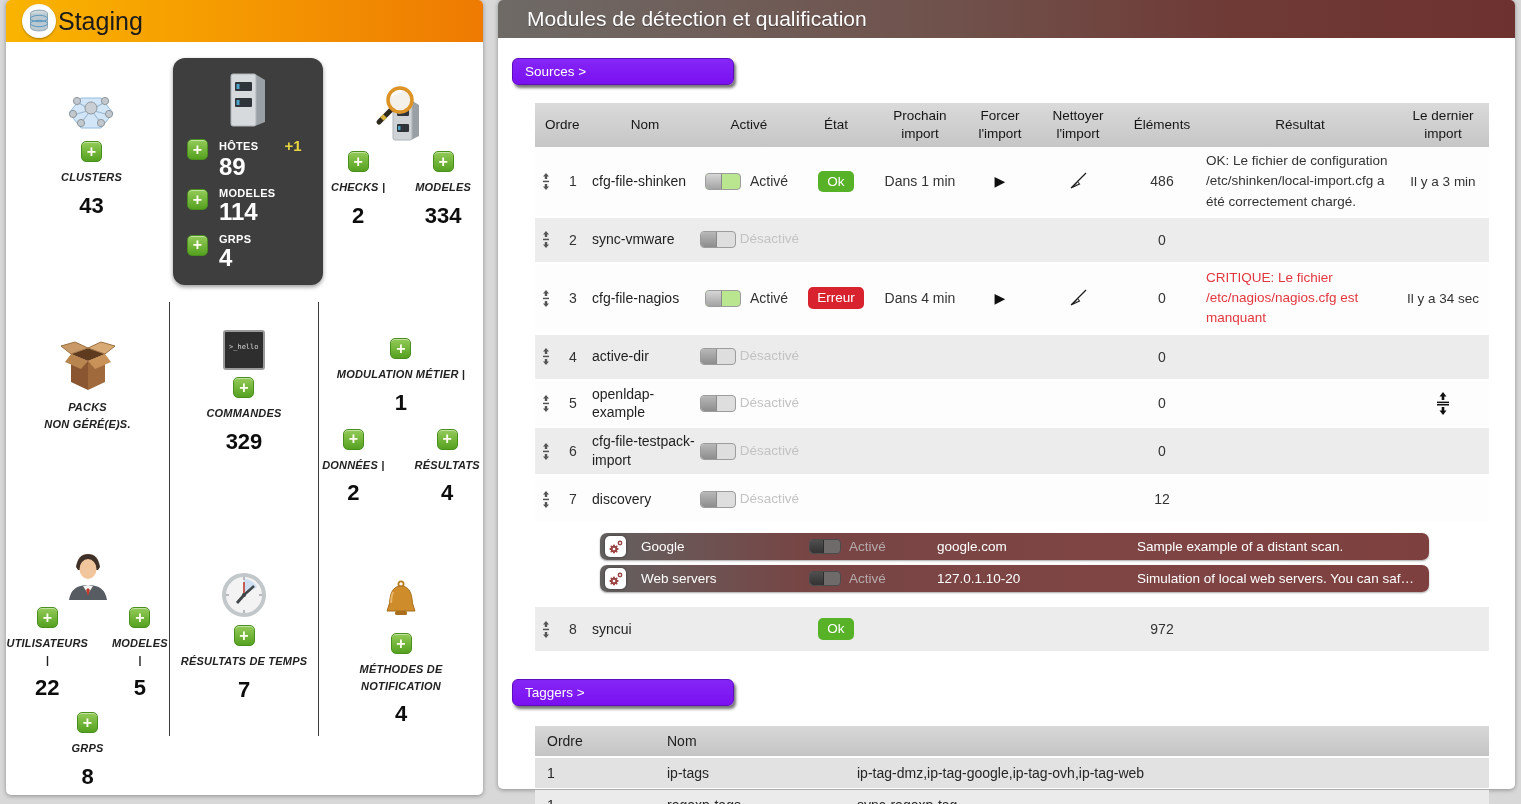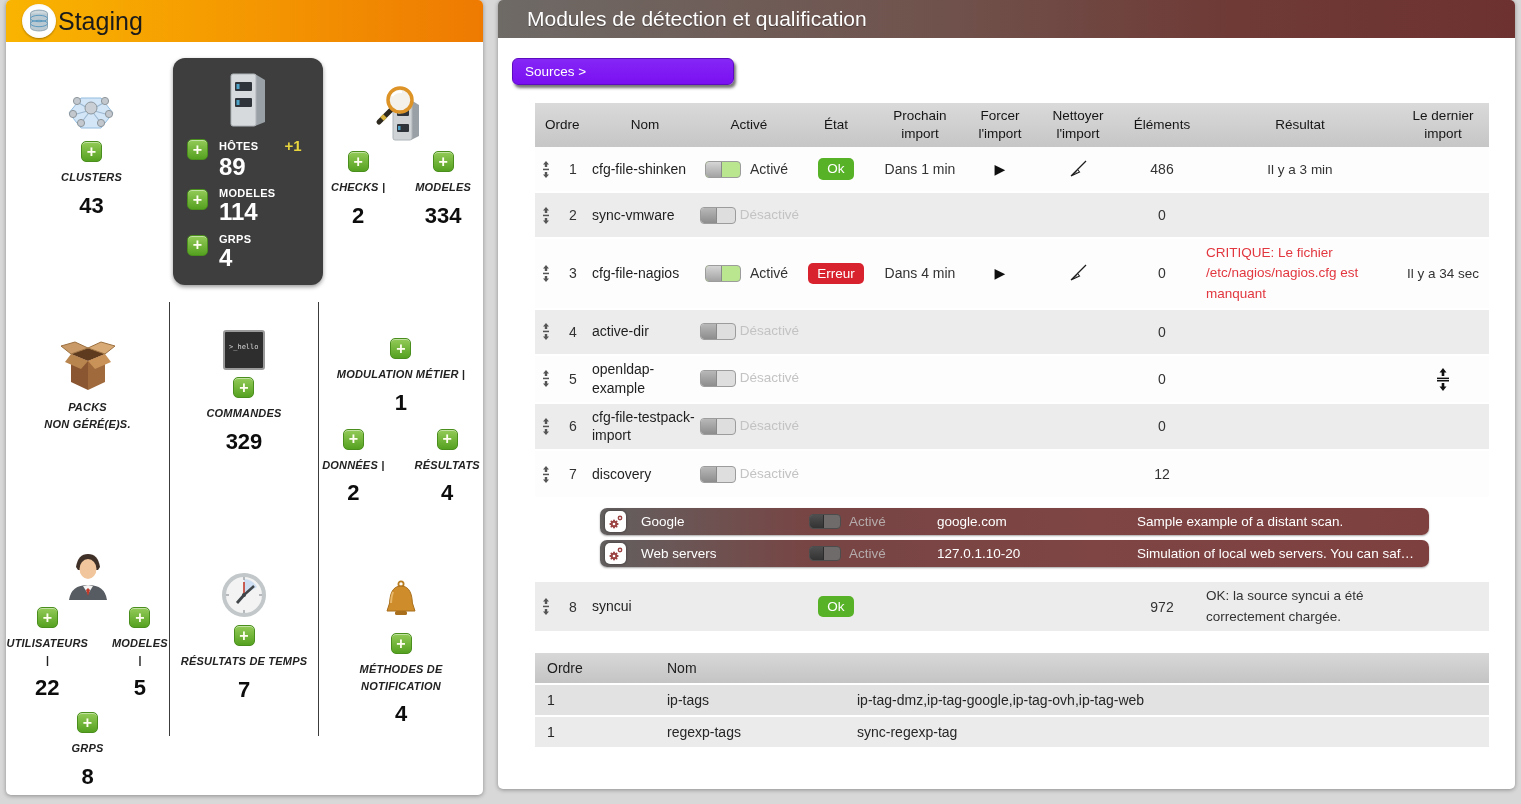--- a/index.html
+++ b/index.html
@@ -468,20 +468,23 @@
       <div class="cell">
           <span style="cursor:pointer">
             <svg width="19" height="18" viewBox="0 0 19 18">
               <line x1="17" y1="1" x2="8.5" y2="9.5" stroke="#1c1c1c" stroke-width="1.3"></line>
               <path d="M8.5 9.5 L2 16 L10.5 12 Z" fill="#fdfdfd" stroke="#1c1c1c" stroke-width="1.1"></path>
               <line x1="4" y1="14.5" x2="8" y2="11.5" stroke="#1c1c1c" stroke-width=".7"></line>
             </svg>
           </span>
         </div>
       <div class="cell">486</div>
+      <div class="cell left">
+          <span class="res-text">OK: Le fichier de configuration /etc/shinken/local-import.cfg a été correctement chargé.</span>
+        </div>
       <div class="cell">
           <span class="last-text">Il y a 3 min</span>
         </div>
     </div>
 
     <div class="sgrid srow even">
       <div class="cell">
           <span class="handle">
             <svg width="10" height="17" viewBox="0 0 10 17">
               <path d="M5 0 L8 3.5 H6.2 V6 H3.8 V3.5 H2 Z" fill="#555"></path>
@@ -733,27 +736,25 @@
       <div class="cell">8</div>
       <div class="cell left c-nom">syncui</div>
       <div class="cell"></div>
       <div class="cell">
           <span class="badge ok">Ok</span>
         </div>
       <div class="cell"></div>
         <div class="cell"></div>
         <div class="cell"></div>
       <div class="cell">972</div>
-      <div class="cell left">
-          <span class="res-text">OK: la source syncui a été correctement chargée.</span>
-        </div>
       <div class="cell"></div>
     </div>
   </div>
 
+  <button class="section-btn" style="margin-top:26px">Taggers &gt;</button>
 
   <div class="ttable">
     <div class="tgrid thead">
       <div class="tc">Ordre</div>
       <div class="tc">Nom</div>
     </div>
     <div class="tgrid trow r1">
       <div class="tc">1</div>
       <div class="tc">ip-tags</div>
       <div class="tc">ip-tag-dmz,ip-tag-google,ip-tag-ovh,ip-tag-web</div>

